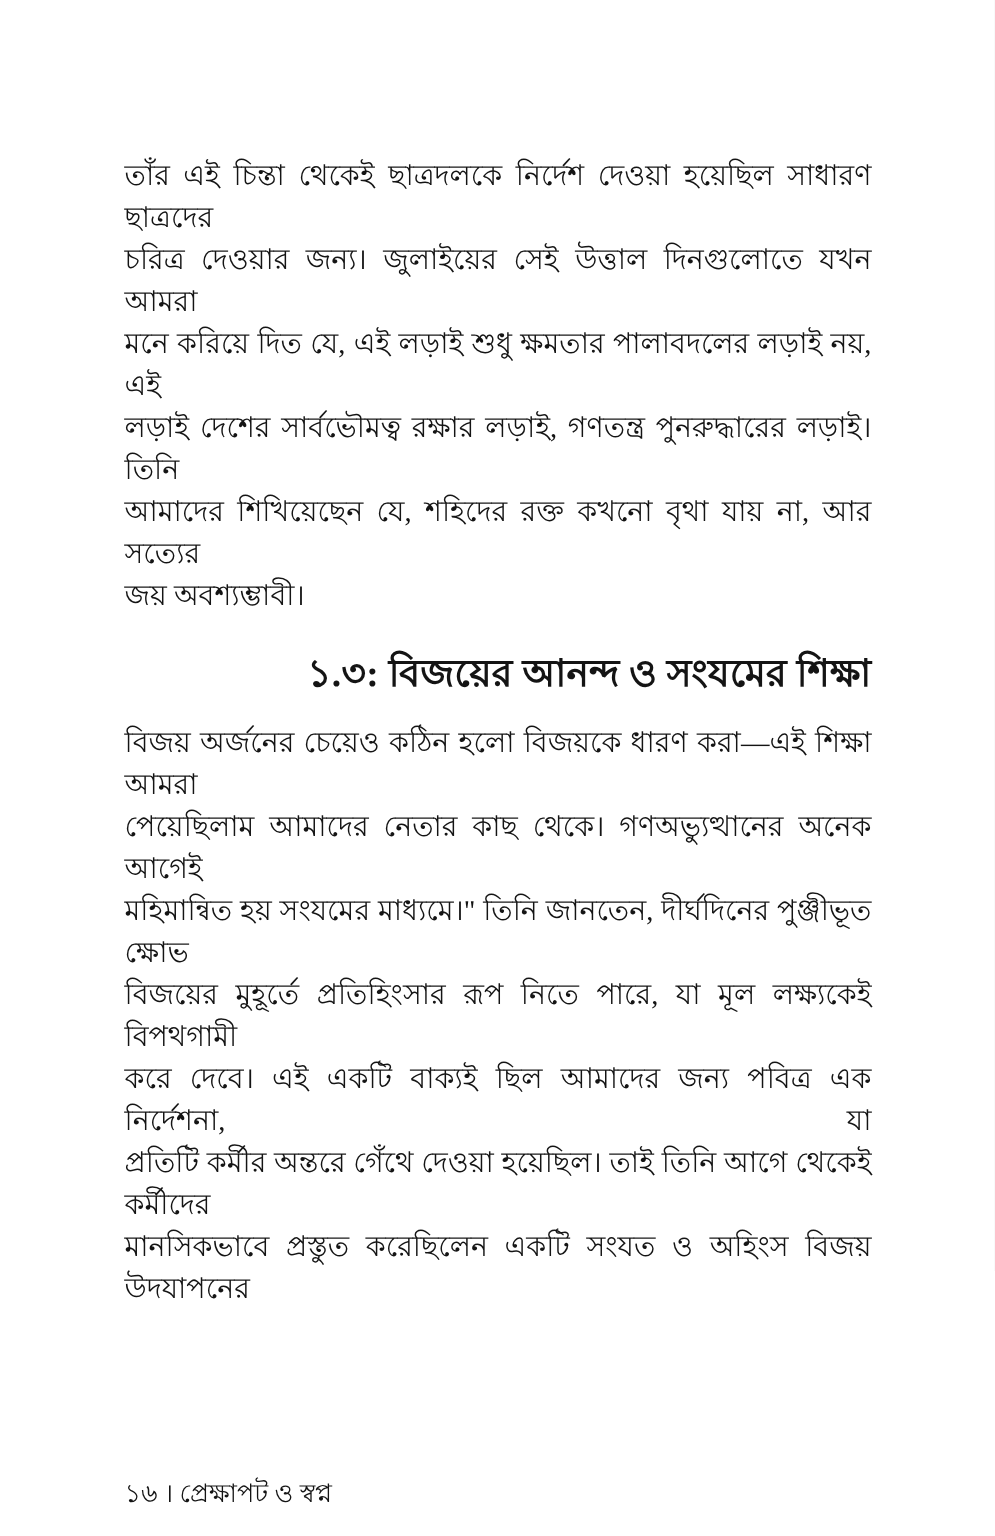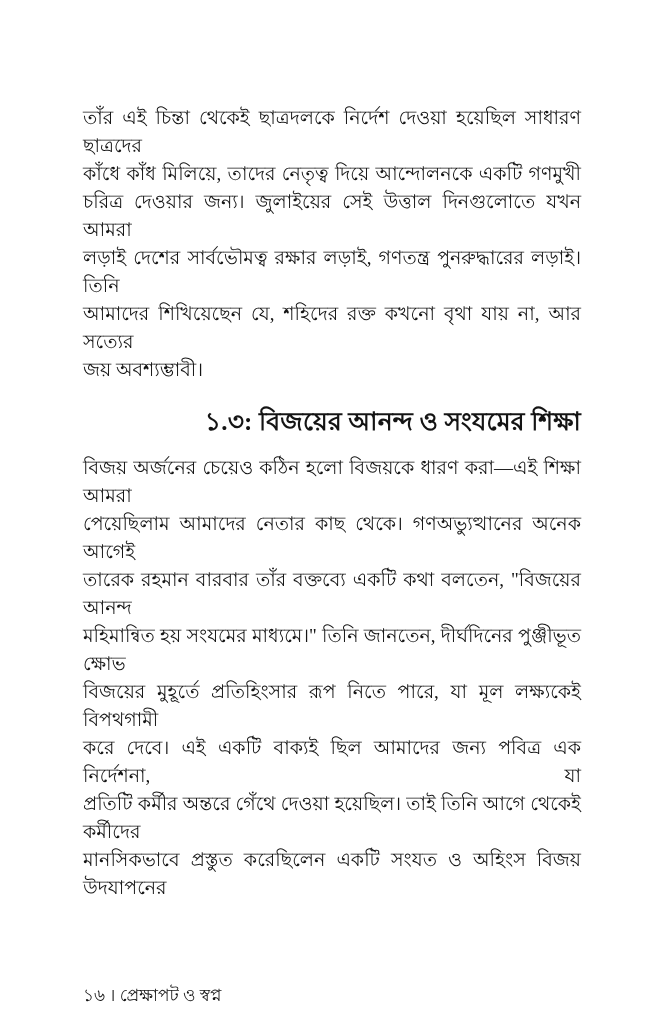--- a/index.html
+++ b/index.html
@@ -52,33 +52,32 @@
   .footer span { display: inline; }
 </style>
 </head>
 <body>
 
 <div class="page">
   <div class="content">
 
     <div class="paragraph">
         <div class="line">তাঁর এই চিন্তা থেকেই ছাত্রদলকে নির্দেশ দেওয়া হয়েছিল সাধারণ ছাত্রদের</div>
-        <div class="line">কাঁধে কাঁধ মিলিয়ে, তাদের নেতৃত্ব দিয়ে আন্দোলনকে একটি গণমুখী</div>
         <div class="line">চরিত্র দেওয়ার জন্য। জুলাইয়ের সেই উত্তাল দিনগুলোতে যখন আমরা</div>
+        <div class="line">মনে করিয়ে দিত যে, এই লড়াই শুধু ক্ষমতার পালাবদলের লড়াই নয়, এই</div>
         <div class="line">লড়াই দেশের সার্বভৌমত্ব রক্ষার লড়াই, গণতন্ত্র পুনরুদ্ধারের লড়াই। তিনি</div>
         <div class="line">আমাদের শিখিয়েছেন যে, শহিদের রক্ত কখনো বৃথা যায় না, আর সত্যের</div>
         <div class="line para-end">জয় অবশ্যম্ভাবী।</div>
       </div>
 
     <h2 class="section-heading">১.৩: বিজয়ের আনন্দ ও সংযমের শিক্ষা</h2>
 
     <div class="paragraph">
         <div class="line">বিজয় অর্জনের চেয়েও কঠিন হলো বিজয়কে ধারণ করা—এই শিক্ষা আমরা</div>
         <div class="line">পেয়েছিলাম আমাদের নেতার কাছ থেকে। গণঅভ্যুত্থানের অনেক আগেই</div>
-        <div class="line">তারেক রহমান বারবার তাঁর বক্তব্যে একটি কথা বলতেন, "বিজয়ের আনন্দ</div>
         <div class="line">মহিমান্বিত হয় সংযমের মাধ্যমে।" তিনি জানতেন, দীর্ঘদিনের পুঞ্জীভূত ক্ষোভ</div>
         <div class="line">বিজয়ের মুহূর্তে প্রতিহিংসার রূপ নিতে পারে, যা মূল লক্ষ্যকেই বিপথগামী</div>
         <div class="line">করে দেবে। এই একটি বাক্যই ছিল আমাদের জন্য পবিত্র এক নির্দেশনা, যা</div>
         <div class="line">প্রতিটি কর্মীর অন্তরে গেঁথে দেওয়া হয়েছিল। তাই তিনি আগে থেকেই কর্মীদের</div>
         <div class="line">মানসিকভাবে প্রস্তুত করেছিলেন একটি সংযত ও অহিংস বিজয় উদযাপনের</div>
       </div>
 
   </div>
 
   <div class="footer">

